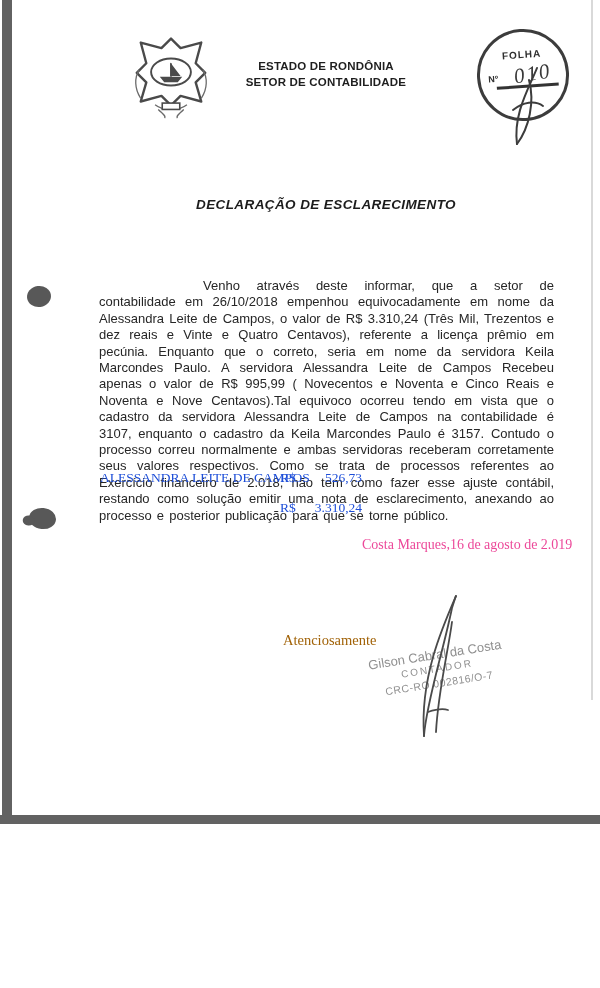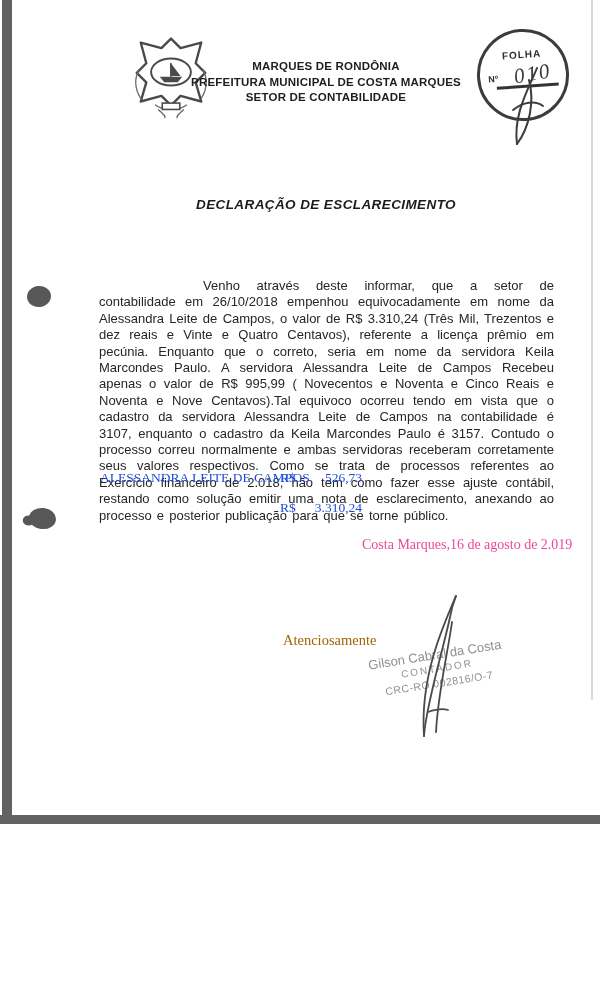--- a/index.html
+++ b/index.html
@@ -146,22 +146,21 @@
       <path d="M30 90 C40 98, 60 98, 70 90"></path>
       <path d="M34 96 C40 102, 44 104, 42 107"></path>
       <path d="M66 96 C60 102, 56 104, 58 107"></path>
     </g>
     <g fill="#ffffff" stroke="#4a4a4a" stroke-width="2">
       <rect x="39" y="88" width="22" height="8"></rect>
     </g>
   </svg>
 
   <div class="org-block">
-    <div>MARQUES DE RONDÔNIA</div>
-    <div>PREFEITURA MUNICIPAL DE COSTA MARQUES</div>
+    <div>ESTADO DE RONDÔNIA</div>
     <div>SETOR DE CONTABILIDADE</div>
   </div>
 
   <div class="folha-stamp">
     <div class="folha-label">FOLHA</div>
     <div class="folha-no">Nº</div>
     <div class="folha-line"></div>
     <div class="folha-number">010</div>
   </div>
   <svg class="folha-rubric" viewBox="0 0 46 82">

